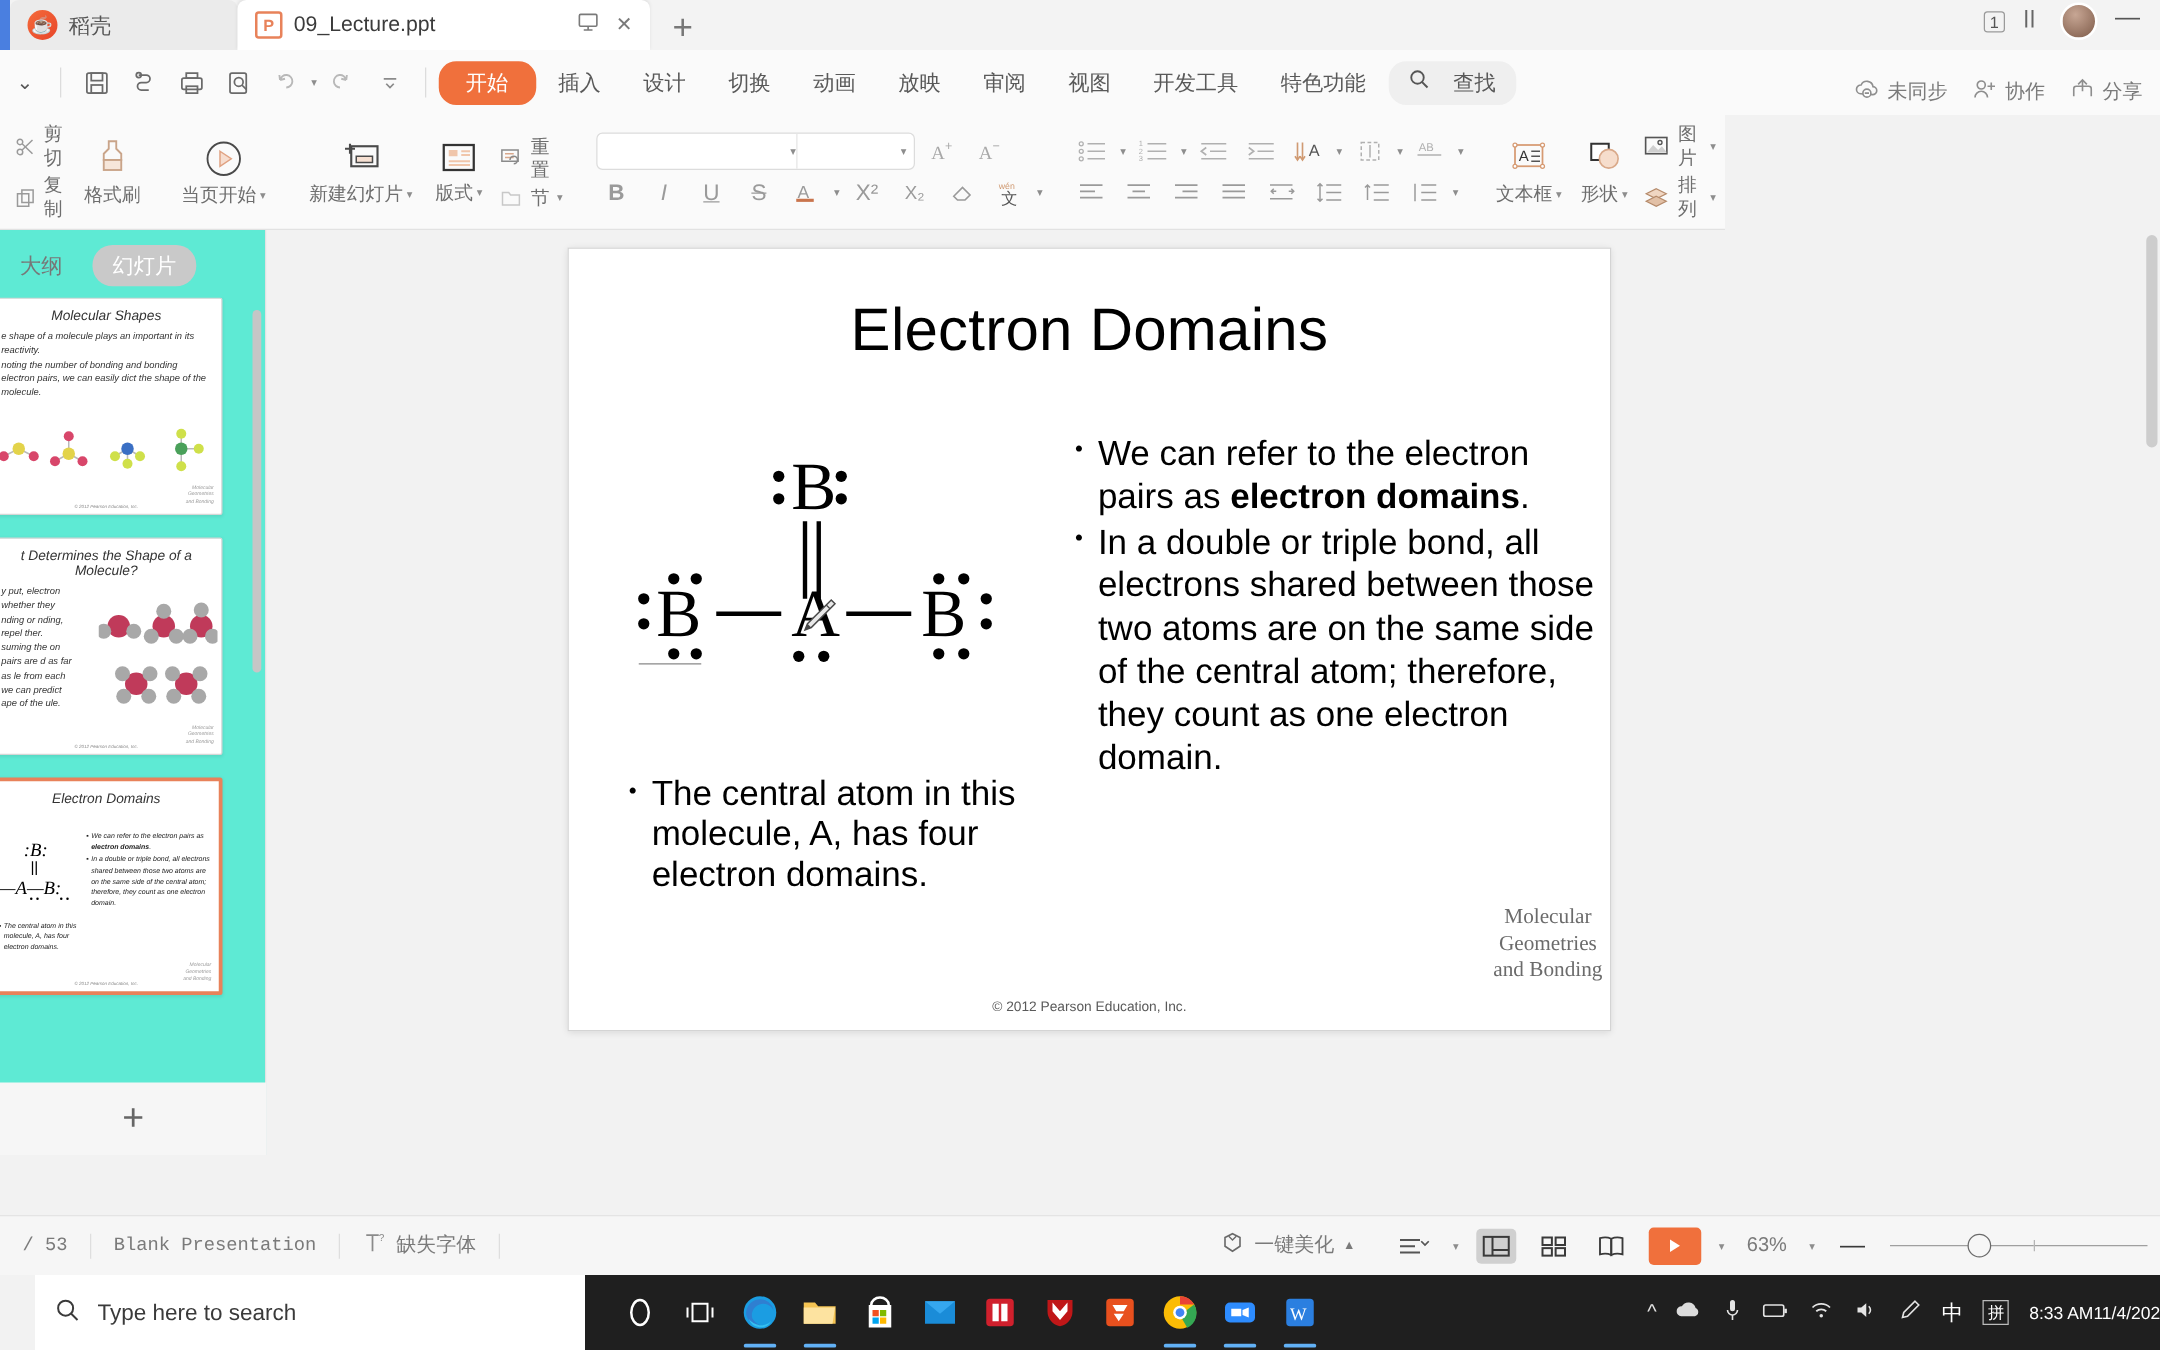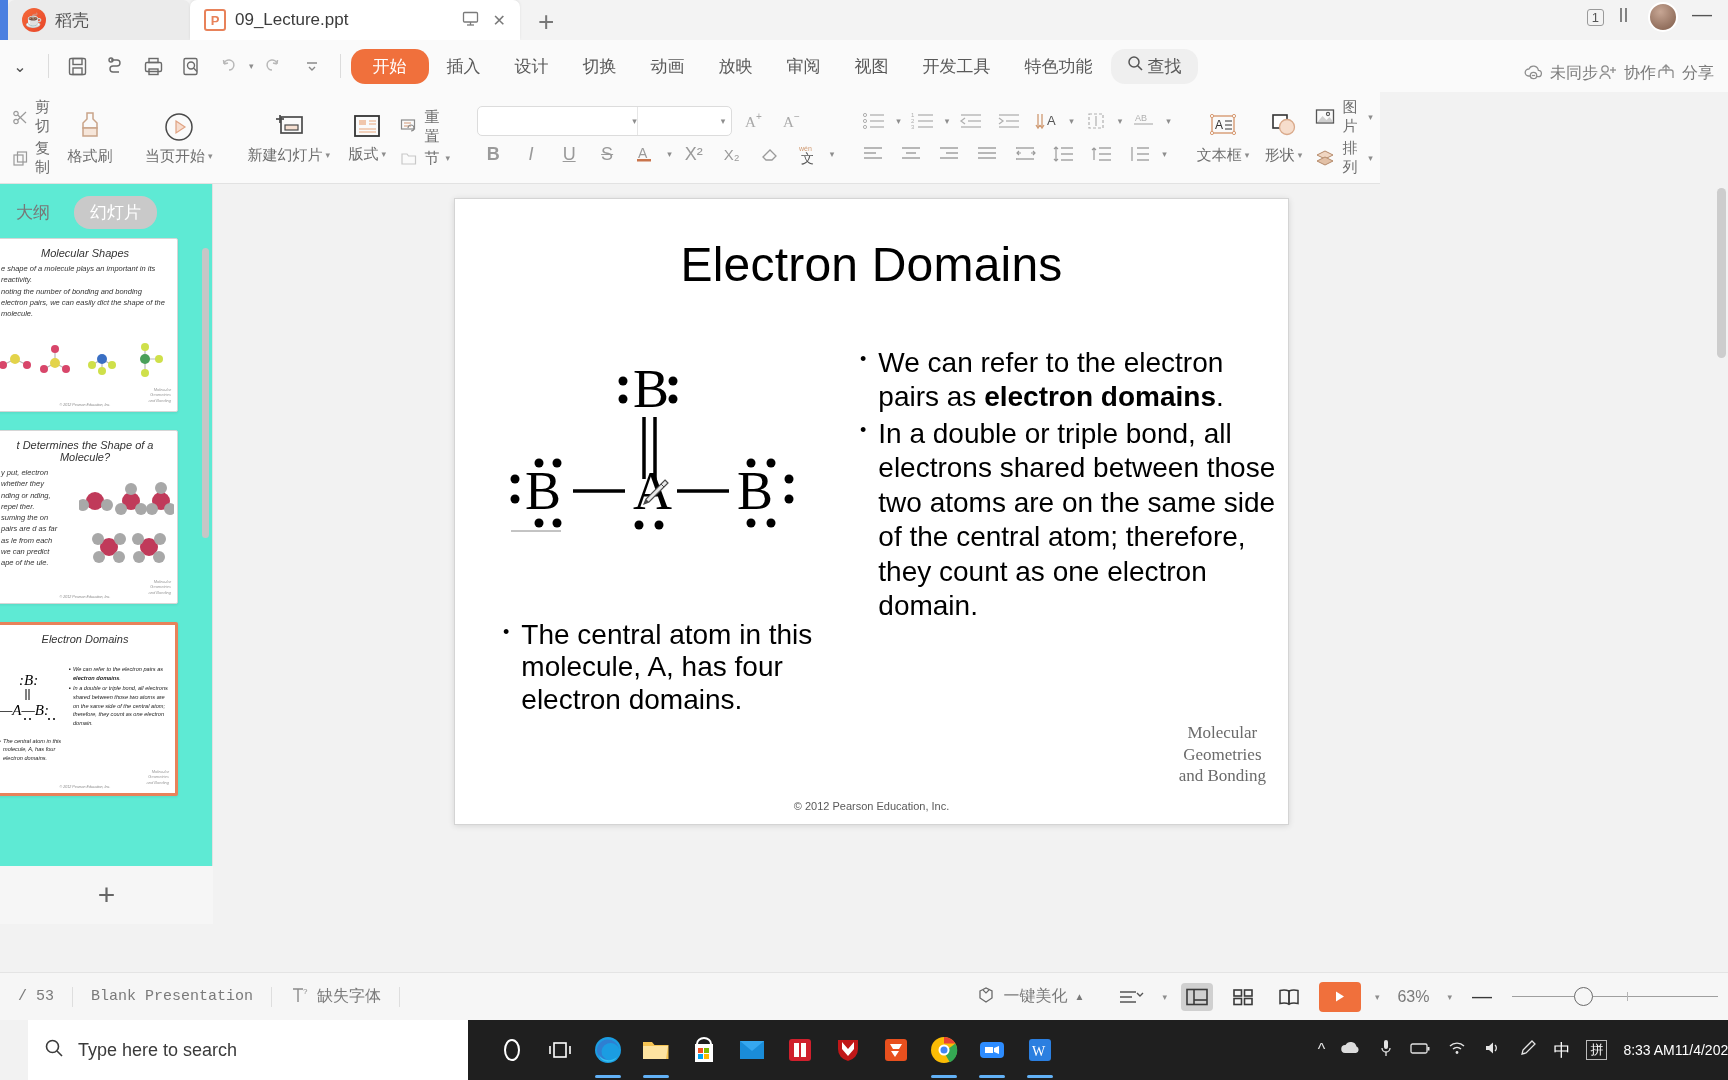--- a/index.html
+++ b/index.html
@@ -66,23 +66,23 @@
     width: 36px; height: 36px; display: flex; align-items: center; justify-content: center;
     color: #555;
   }
   .vsep { width: 1px; height: 24px; background: #dcdcdc; margin: 0 10px; }
   .menu-items { display: flex; align-items: center; gap: 2px; }
   .mi {
     font-size: 17px; color: #595959; padding: 6px 16px; border-radius: 14px;
     white-space: nowrap;
   }
   .mi.active { background: #f0703c; color: #fff; padding: 6px 22px; }
-  .mi.find { display: flex; align-items: center; gap: 4px; background: #efefef; }
+  .mi.find { display: flex; align-items: center; gap: 19px; background: #efefef; }
   .menu-right {
-    margin-left: auto; display: flex; align-items: flex-end; padding-right: 14px; margin-top: 15px;
+    margin-left: auto; display: flex; align-items: flex-end; gap: 20px; padding-right: 14px; margin-top: 15px;
   }
   .mr { display: flex; align-items: center; gap: 6px; font-size: 16px; color: #7b7b7b; }
 
   
   .ribbon {
     position: absolute; top: 92px; left: 0; width: 1380px; height: 92px;
     background: #fafafa; border-bottom: 1px solid #e2e2e2;
     display: flex; align-items: center; overflow: hidden;
   }
   .grp { display: flex; align-items: center; height: 92px; padding: 0 8px; }
@@ -163,21 +163,21 @@
     position: absolute; left: 48px; top: 420px; width: 330px;
     font-size: 28px; line-height: 1.16; color: #000;
   }
   .bl { display: flex; gap: 12px; margin-bottom: 2px; }
   .bl .dot { font-size: 18px; line-height: 1.55; }
   .slide-copy {
     position: absolute; bottom: 12px; left: 0; width: 100%; text-align: center;
     font-size: 11px; color: #5a5a5a;
   }
   .slide-brand {
-    position: absolute; right: 22px; bottom: 38px; text-align: center;
+    position: absolute; right: 6px; bottom: 38px; text-align: center;
     font-family: "Liberation Serif", serif; font-size: 17px; color: #6b6b6b;
     line-height: 1.25;
   }
   .canvas-vscroll {
     position: absolute; right: 2px; top: 4px; width: 9px; height: 170px;
     background: #cdcdcd; border-radius: 5px;
   }
 
   
   .notes {

